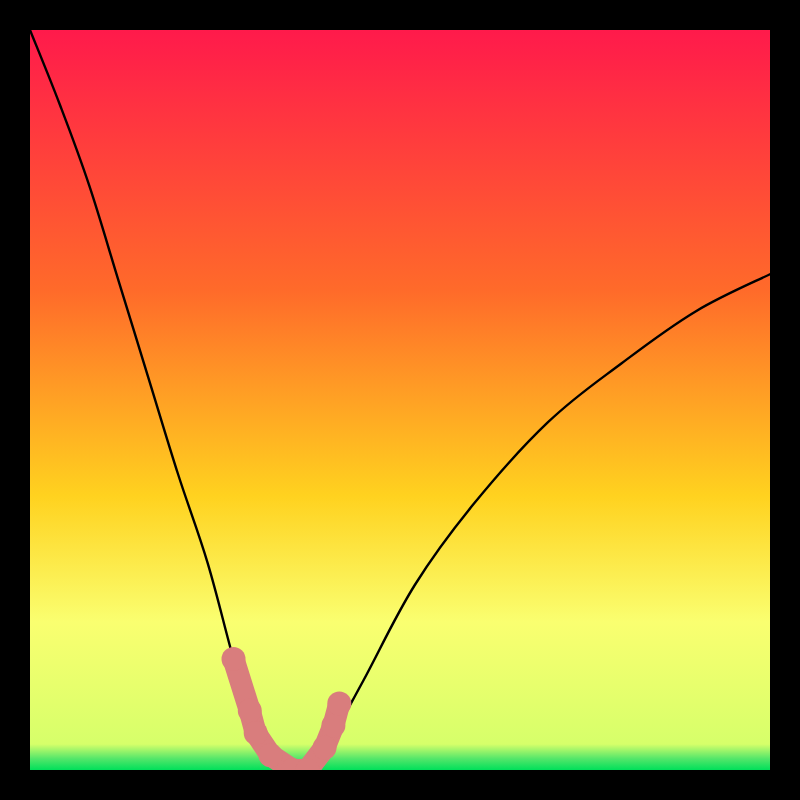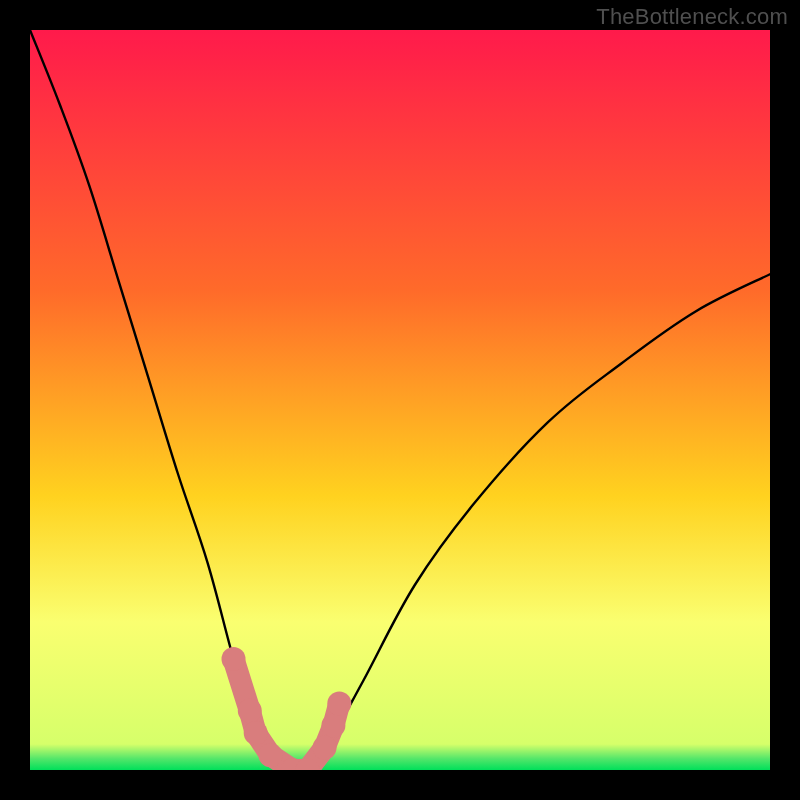--- a/index.html
+++ b/index.html
@@ -48,21 +48,20 @@
     color: #4f4f4f;
     font-size: 22px;
     font-weight: 400;
     letter-spacing: 0.2px;
   }
 </style>
 </head>
 <body>
 
 <div class="frame">
-  <div class="watermark">TheBottleneck.com</div>
 
   <div class="plot">
     <svg class="gradient" viewBox="0 0 740 740" preserveAspectRatio="none">
       <defs>
         <linearGradient id="bg-grad" x1="0" y1="0" x2="0" y2="1">
             <stop offset="0%" stop-color="#ff1a4b"></stop>
             <stop offset="35%" stop-color="#ff6a2a"></stop>
             <stop offset="63%" stop-color="#ffd21f"></stop>
             <stop offset="80%" stop-color="#faff70"></stop>
             <stop offset="96.5%" stop-color="#d6ff6a"></stop>

